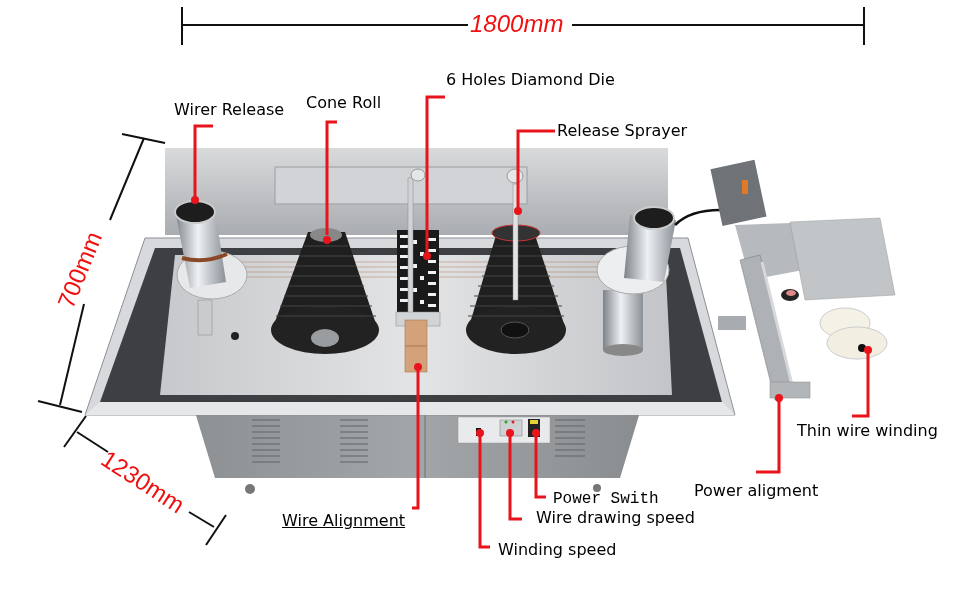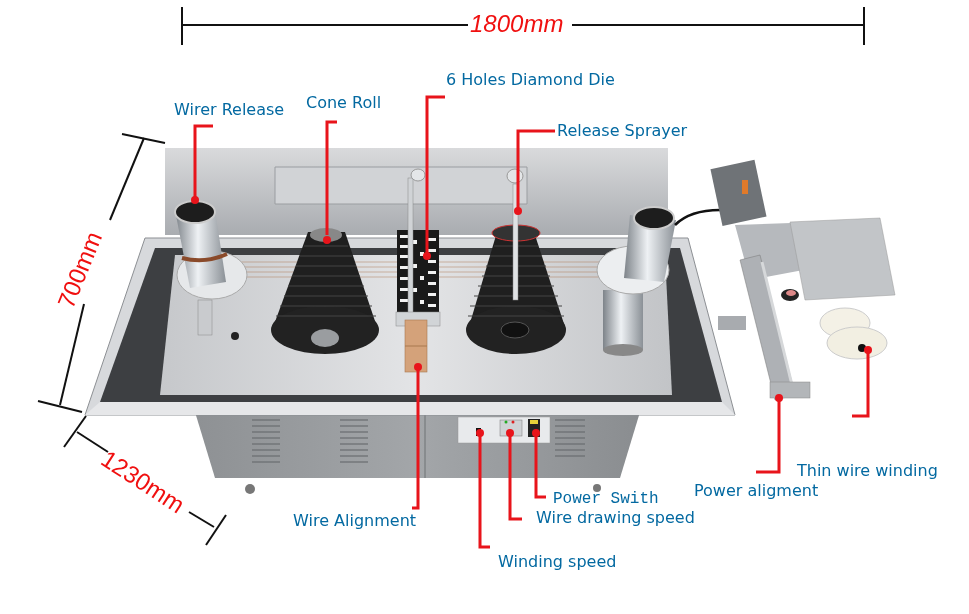--- a/index.html
+++ b/index.html
@@ -1,17 +1,17 @@
 <!DOCTYPE html>
 <html><head>
 <meta charset="utf-8">
 <style>
   html,body{margin:0;padding:0;background:#fff;}
   body{width:969px;height:614px;position:relative;overflow:hidden;font-family:"DejaVu Sans","Liberation Sans",sans-serif;}
-  .label{position:absolute;color:#0369a1;font-size:16px;white-space:nowrap;line-height:1;letter-spacing:0;}
+  .label{position:absolute;color:#000000;font-size:16px;white-space:nowrap;line-height:1;letter-spacing:0;}
   .dim-text{position:absolute;color:#f01010;font-family:"Liberation Sans",sans-serif;font-size:24px;white-space:nowrap;line-height:1;}
   svg{position:absolute;left:0;top:0;}
 </style>
 </head>
 <body>
 
 <svg width="969" height="614" viewBox="0 0 969 614">
   <defs>
     <linearGradient id="steelTop" x1="0" y1="0" x2="0" y2="1">
       <stop offset="0" stop-color="#d9dadc"></stop>
@@ -237,18 +237,18 @@
 </svg>
 
 <div class="dim-text" style="left:470px;top:12px;font-style:italic;">1800mm</div>
 <div class="dim-text" style="left:40px;top:258px;transform:rotate(-68deg);transform-origin:center;">700mm</div>
 <div class="dim-text" style="left:96px;top:470px;transform:rotate(33deg);transform-origin:center;">1230mm</div>
 
 <div class="label" style="left:174px;top:102px;text-align:right;">Wirer Release</div>
 <div class="label" style="left:306px;top:95px;">Cone Roll</div>
 <div class="label" style="left:446px;top:72px;">6 Holes Diamond Die</div>
 <div class="label" style="left:557px;top:123px;">Release Sprayer</div>
-<div class="label" style="left:293px;top:513px;">Wire Alignment</div>
+<div class="label" style="left:282px;top:513px;text-decoration:underline;">Wire Alignment</div>
 <div class="label" style="left:553px;top:491px;font-family:Liberation Mono, monospace;">Power Swith</div>
 <div class="label" style="left:536px;top:510px;">Wire drawing speed</div>
-<div class="label" style="left:498px;top:554px;">Winding speed</div>
-<div class="label" style="left:797px;top:423px;margin-top:40px;">Thin wire winding</div>
+<div class="label" style="left:498px;top:542px;">Winding speed</div>
+<div class="label" style="left:797px;top:423px;">Thin wire winding</div>
 <div class="label" style="left:694px;top:483px;">Power aligment</div>
 
 </body></html>

